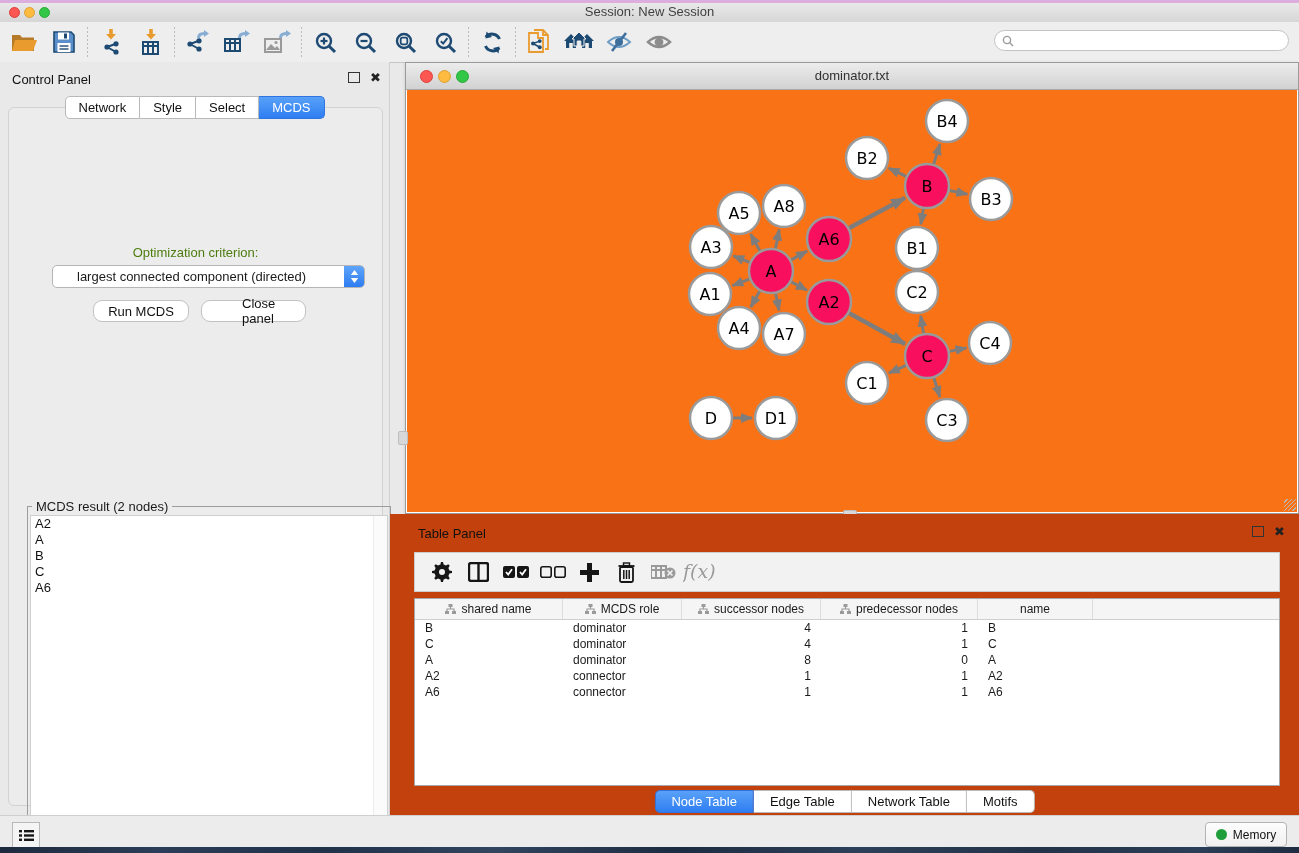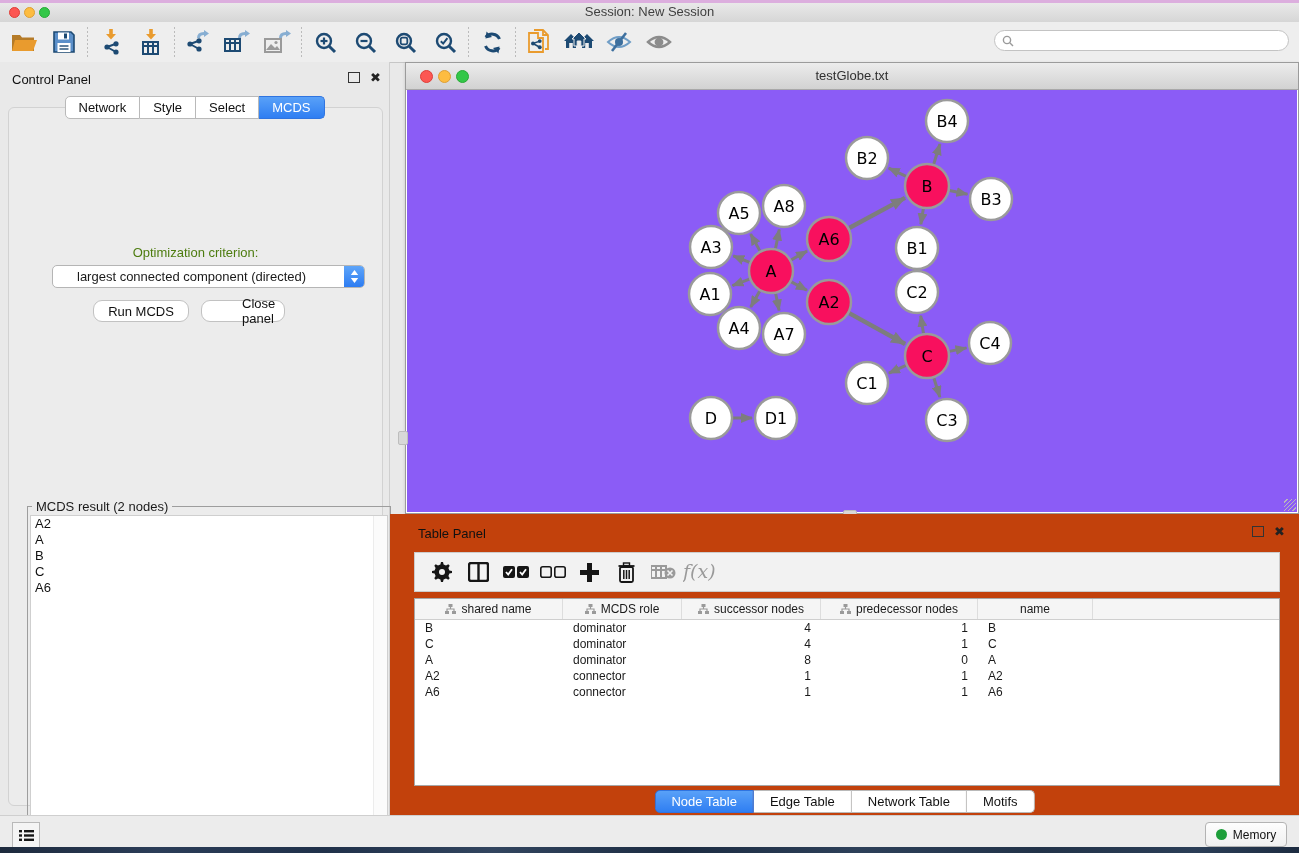--- a/index.html
+++ b/index.html
@@ -58,21 +58,21 @@
   .listbox .scroll{position:absolute;right:0;top:0;bottom:0;width:13px;background:#fbfbfb;border-left:1px solid #ececec;}
   .listbox .li{font-size:13px;padding:0 0 0 4px;line-height:16px;color:#111;}
 
   
   .netwin{position:absolute;left:405px;top:62px;width:894px;height:452px;background:#fff;
     border:1px solid #9b9b9b;box-sizing:border-box;box-shadow:0 1px 3px rgba(0,0,0,.15);}
   .net-titlebar{position:absolute;left:0;top:0;right:0;height:26px;background:linear-gradient(#ececec,#d2d2d2);
     border-bottom:1px solid #a8a8a8;}
   .net-titlebar .tl{width:11px;height:11px;top:7px;}
   .net-title{position:absolute;left:0;right:0;top:5px;text-align:center;font-size:13px;color:#303030;}
-  .net-canvas{position:absolute;left:1px;top:27px;right:1px;bottom:1px;background:#8b5cf6;}
+  .net-canvas{position:absolute;left:1px;top:27px;right:1px;bottom:1px;background:#f97316;}
   .grip{position:absolute;right:2px;bottom:2px;width:12px;height:12px;
     background:repeating-linear-gradient(135deg,transparent 0 2px,#b9b9b9 2px 3px);}
   .handle{position:absolute;background:#d8d8d8;border:1px solid #bdbdbd;border-radius:2px;}
 
   
   .tpanel{position:absolute;left:390px;top:514px;width:909px;height:301px;background:#c2410c;}
   .tpanel-title{position:absolute;left:28px;top:12px;font-size:13px;color:#111;}
   .tpanel .panel-btns{right:14px;top:12px;}
   .t-toolbar{position:absolute;left:24px;top:38px;width:866px;height:40px;background:#f2f2f2;
     border:1px solid #cccccc;display:flex;align-items:center;padding-left:8px;box-sizing:border-box;}
@@ -296,21 +296,21 @@
         <span class="dd-step">
           <svg width="9" height="6" viewBox="0 0 9 6">
               <path d="M4.5 0 L8.2 5 H0.8 Z" fill="#fff"></path>
             </svg>
           <svg width="9" height="6" viewBox="0 0 9 6">
               <path d="M4.5 6 L8.2 1 H0.8 Z" fill="#fff"></path>
             </svg>
         </span>
       </div>
       <div class="pushbtn" style="left:84px;top:192px;width:96px;">Run MCDS</div>
-      <div class="pushbtn" style="left:192px;top:192px;width:84px;padding-left:40px;">Close panel</div>
+      <div class="pushbtn" style="left:192px;top:192px;width:105px;padding-left:40px;">Close panel</div>
       <div class="fieldset">
         <span class="legend">MCDS result (2 nodes)</span>
         <div class="listbox">
           <div id="mcds-items">
               <div class="li">A2</div>
               <div class="li">A</div>
               <div class="li">B</div>
               <div class="li">C</div>
               <div class="li">A6</div>
             </div>
@@ -318,21 +318,21 @@
         </div>
       </div>
     </div>
   </div>
 
   <div class="netwin">
     <div class="net-titlebar">
       <span class="tl red" style="left:14px"></span>
       <span class="tl yel" style="left:32px"></span>
       <span class="tl grn" style="left:50px"></span>
-      <div class="net-title">testGlobe.txt</div>
+      <div class="net-title">dominator.txt</div>
     </div>
     <div class="net-canvas">
       <svg id="graph-svg" width="892" height="424">
           <defs>
    <marker id="arr" markerUnits="userSpaceOnUse" markerWidth="12" markerHeight="10" refX="11" refY="5" orient="auto">
      <path d="M0,0 L12,5 L0,10 Z" fill="#7d7d7d"></path>
             </marker>
    <marker id="arrT" markerUnits="userSpaceOnUse" markerWidth="15" markerHeight="12" refX="14" refY="6" orient="auto">
      <path d="M0,0 L15,6 L0,12 Z" fill="#7d7d7d"></path>
             </marker>

